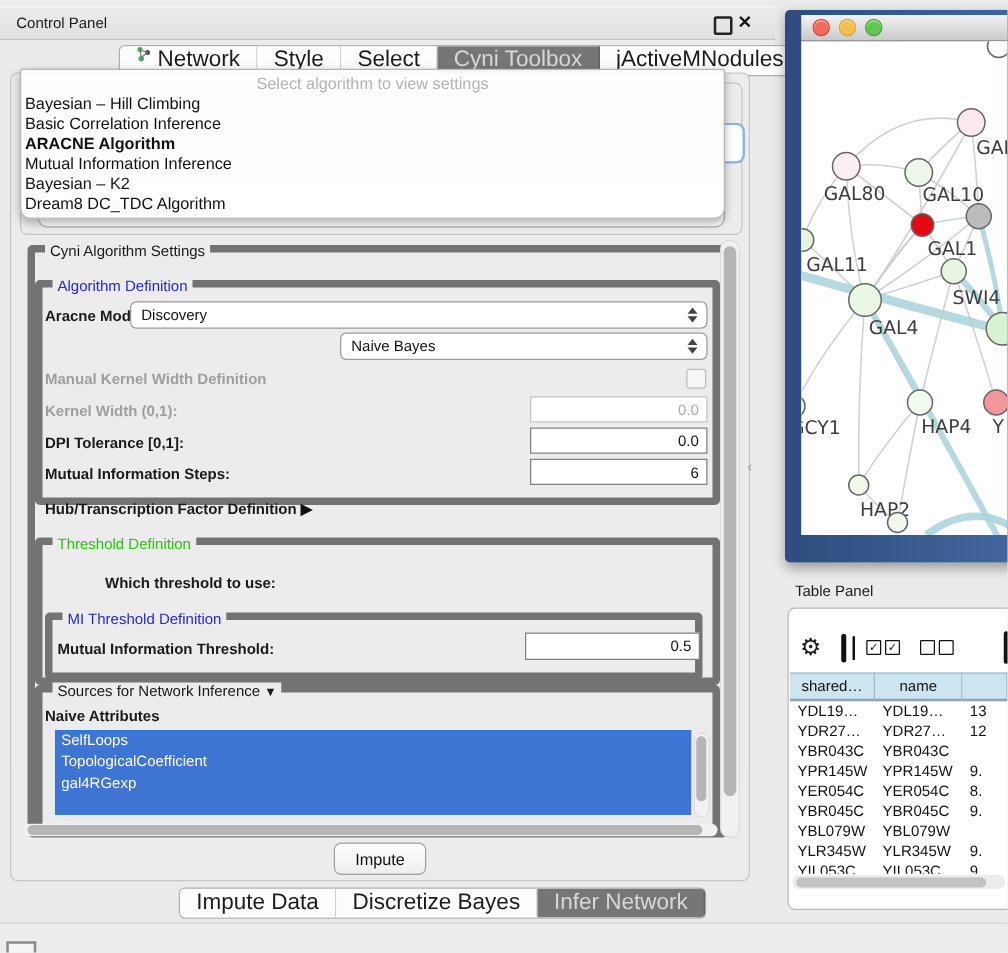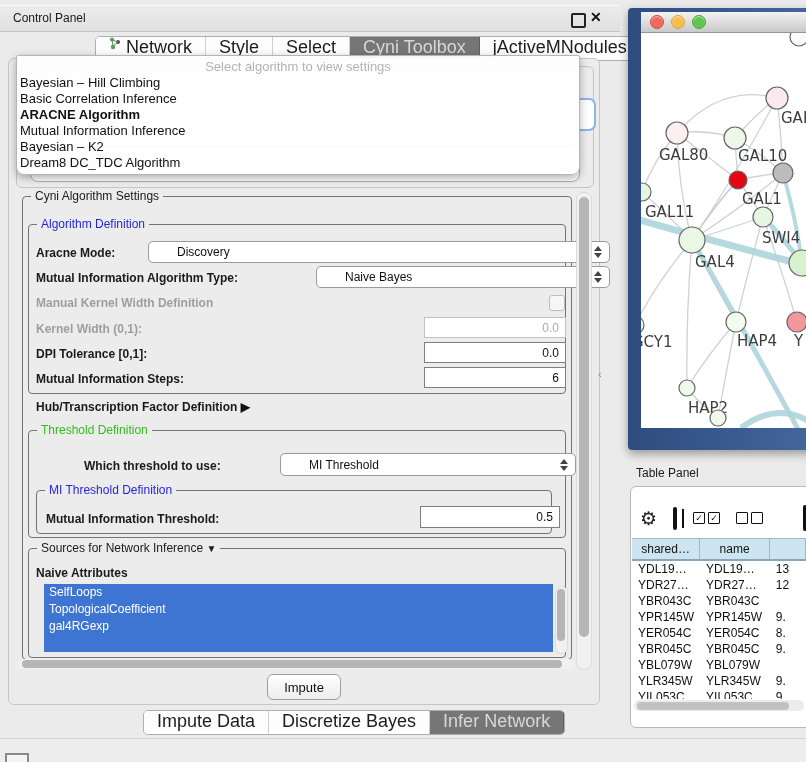--- a/index.html
+++ b/index.html
@@ -27,25 +27,25 @@
   #ghost-combo-text{left:40px;top:156px;font-size:12px;color:#8d8d8d;z-index:1;}
   #ghost-focus{left:578px;top:98px;width:16px;height:29px;border:2px solid #8ab4e8;border-left:none;border-radius:0 7px 7px 0;background:#fff;z-index:2;}
 
   #algo-popup{left:16px;top:55px;width:562px;height:118px;background:rgba(255,255,255,0.93);border:1px solid #b5b5b5;border-radius:2px 2px 8px 8px;box-shadow:0 3px 8px rgba(0,0,0,0.3);z-index:10;}
   #popup-placeholder{width:100%;text-align:center;top:3px;font-size:13px;color:#b3b3b3;position:absolute;}
   .popup-item{position:absolute;left:3px;font-size:13px;color:#111;white-space:nowrap;}
   .popup-item.bold{font-weight:bold;}
 
   
   #settings-area{left:16px;top:189px;width:576px;height:482px;z-index:3;}
-  .groupbox{position:absolute;border:1px solid #737373;border-radius:4px;text-decoration:underline;}
+  .groupbox{position:absolute;border:6px solid #737373;border-radius:4px;text-decoration:underline;}
   .grouptitle{position:absolute;top:-8px;left:8px;background:#ececec;padding:0 4px;font-size:12px;white-space:nowrap;}
   .lbl{position:absolute;font-size:12px;font-weight:bold;color:#1a1a1a;white-space:nowrap;}
   .lbl.dis{color:#9e9e9e;}
-  .combo{position:absolute;background:#fff;border:1px solid #9a9a9a;border-radius:5px;font-size:12px;color:#111;display:flex;align-items:center;padding-left:28px;box-sizing:border-box;margin-left:44px;}
+  .combo{position:absolute;background:#fff;border:1px solid #9a9a9a;border-radius:5px;font-size:12px;color:#111;display:flex;align-items:center;padding-left:8px;box-sizing:border-box;}
   .stepper{position:absolute;right:8px;top:50%;transform:translateY(-50%);width:7px;height:12px;}
   .stepper:before{content:"";position:absolute;left:0;top:0;border-left:4px solid transparent;border-right:4px solid transparent;border-bottom:5px solid #444;}
   .stepper:after{content:"";position:absolute;left:0;bottom:0;border-left:4px solid transparent;border-right:4px solid transparent;border-top:5px solid #444;}
   .field{position:absolute;background:#fff;border:1px solid #7f7f7f;font-size:12px;color:#111;display:flex;align-items:center;justify-content:flex-end;padding-right:6px;box-sizing:border-box;}
   .field.dis{border:1px solid #c2c2c2;color:#ababab;}
   .checkbox{position:absolute;width:14px;height:14px;border:1px solid #bdbdbd;border-radius:3px;background:#f6f6f6;}
   .tri-right{display:inline-block;font-size:12px;color:#111;}
   .scroll-v{position:absolute;background:#f1f1f1;border:1px solid #dcdcdc;border-radius:7px;}
   .scroll-thumb{position:absolute;background:#b5b5b5;border-radius:6px;}
   #attr-list{left:44px;top:584px;width:509px;height:68px;background:#3e74d2;overflow:hidden;}
@@ -141,21 +141,20 @@
   </div>
 
   <div class="abs groupbox" style="left:28px;top:224px;width:536px;height:168px;z-index:4">
     <span class="grouptitle" style="color:#2626d8">Algorithm Definition</span>
   </div>
   <div class="abs lbl" style="left:36px;top:246px;z-index:5">Aracne Mode:</div>
   <div class="abs combo" style="left:104px;top:241px;width:462px;height:22px;z-index:5">
     <span>Discovery</span>
       <span class="stepper"></span>
   </div>
-  <div class="abs lbl" style="left:36px;top:271px;z-index:5">Mutual Information Algorithm Type:</div>
   <div class="abs combo" style="left:272px;top:266px;width:294px;height:22px;z-index:5">
     <span>Naive Bayes</span>
       <span class="stepper"></span>
   </div>
   <div class="abs lbl dis" style="left:36px;top:296px;z-index:5">Manual Kernel Width Definition</div>
   <div class="abs checkbox" style="left:549px;top:295px;z-index:5"></div>
   <div class="abs lbl dis" style="left:36px;top:322px;z-index:5">Kernel Width (0,1):</div>
   <div class="abs field dis" style="left:424px;top:317px;width:142px;height:21px;z-index:5">
       <span>0.0</span>
     </div>
@@ -167,24 +166,20 @@
   <div class="abs field" style="left:424px;top:367px;width:142px;height:21px;z-index:5">
       <span>6</span>
     </div>
 
   <div class="abs lbl" style="left:36px;top:400px;z-index:5"><span>Hub/Transcription Factor Definition</span> <span class="tri-right">▶</span></div>
 
   <div class="abs groupbox" style="left:28px;top:430px;width:536px;height:106px;z-index:4">
     <span class="grouptitle" style="color:#2ec115">Threshold Definition</span>
   </div>
   <div class="abs lbl" style="left:84px;top:459px;z-index:5">Which threshold to use:</div>
-  <div class="abs combo" style="left:236px;top:453px;width:296px;height:23px;z-index:5">
-    <span>MI Threshold</span>
-      <span class="stepper"></span>
-  </div>
   <div class="abs groupbox" style="left:36px;top:490px;width:514px;height:42px;z-index:5">
     <span class="grouptitle" style="color:#2626d8">MI Threshold Definition</span>
   </div>
   <div class="abs lbl" style="left:46px;top:512px;z-index:6">Mutual Information Threshold:</div>
   <div class="abs field" style="left:420px;top:506px;width:140px;height:22px;z-index:6">
       <span>0.5</span>
     </div>
 
   <div class="abs groupbox" style="left:28px;top:548px;width:536px;height:108px;z-index:4">
     <span class="grouptitle" style="color:#1a1a1a"><span>Sources for Network Inference</span> <span style="font-size:10px">▼</span></span>

